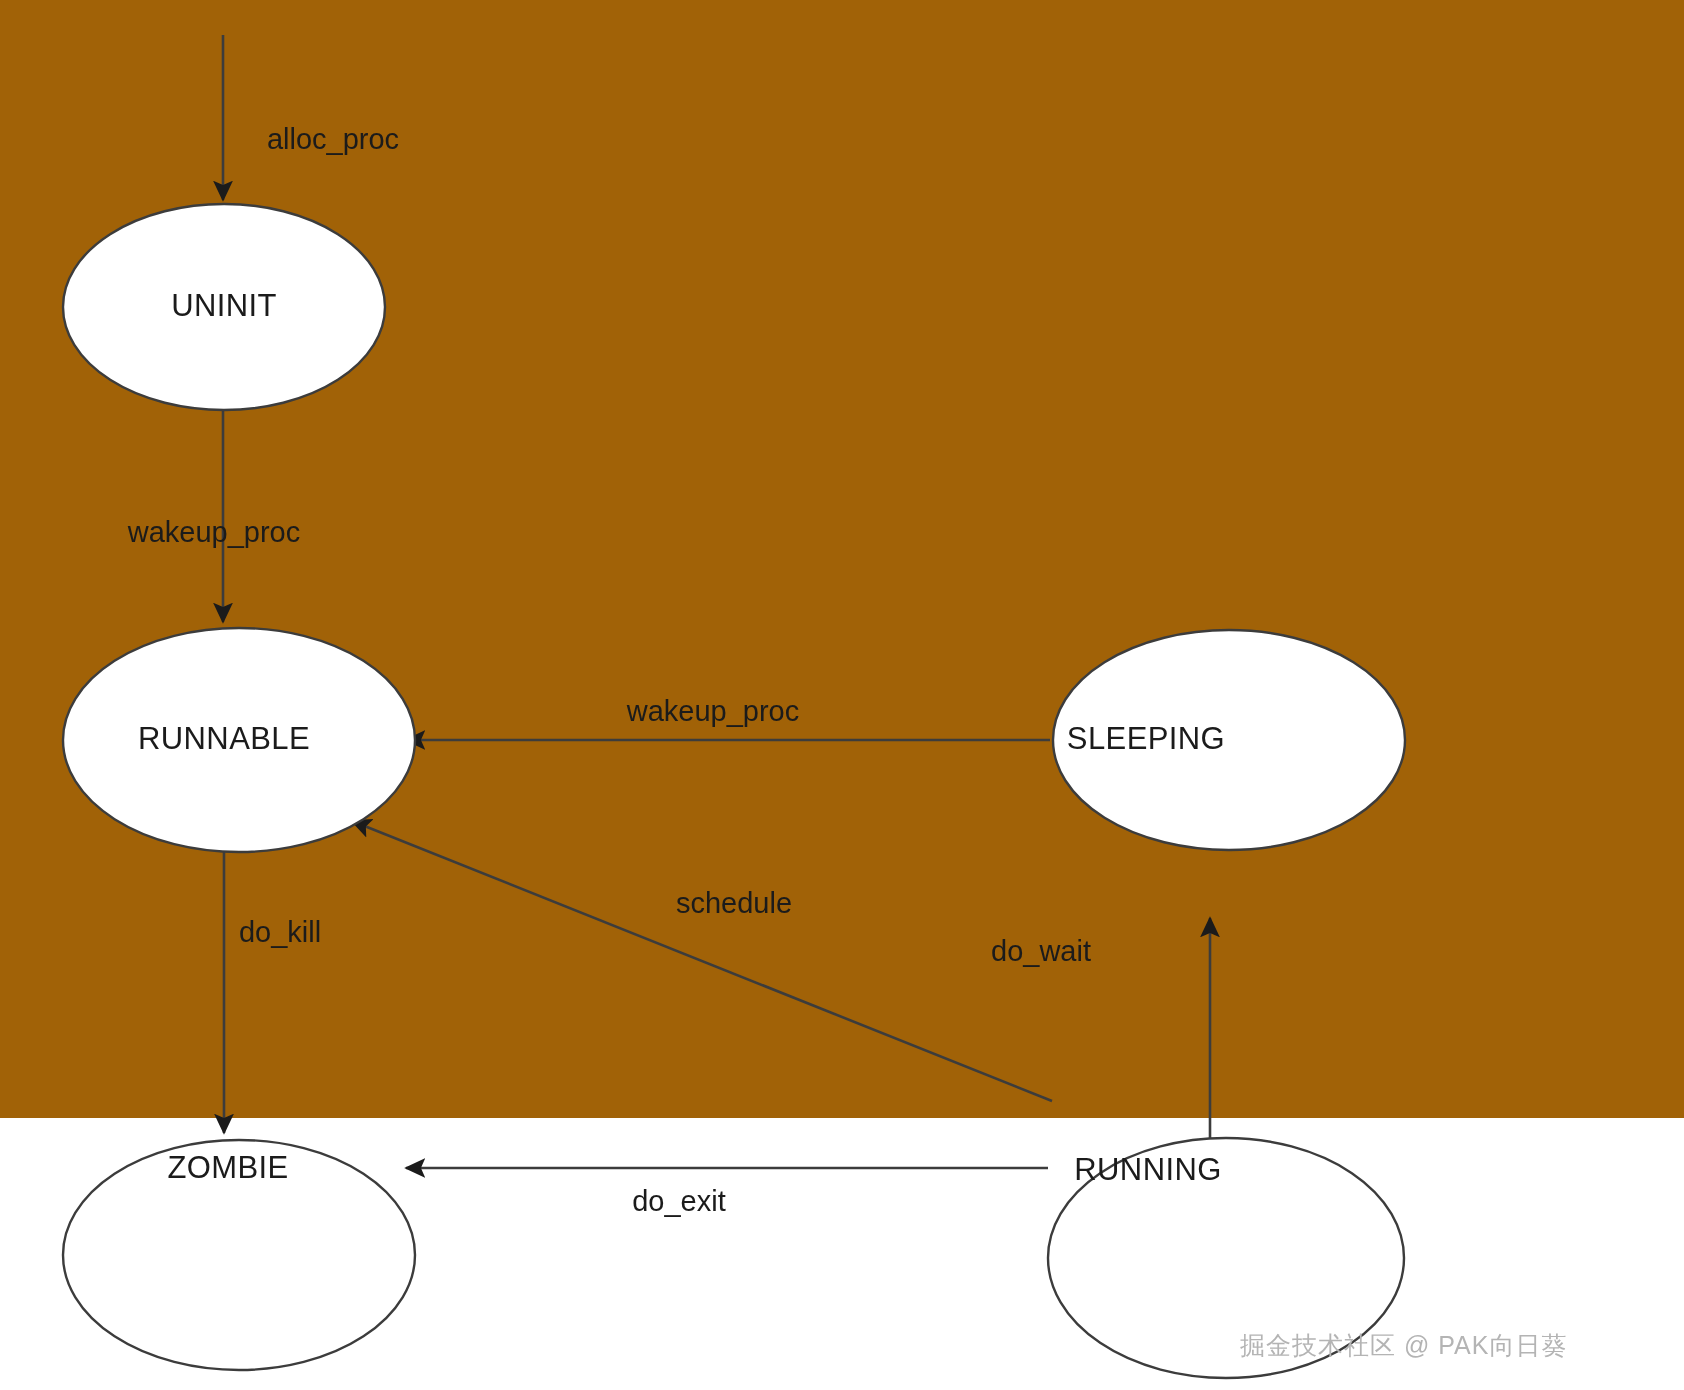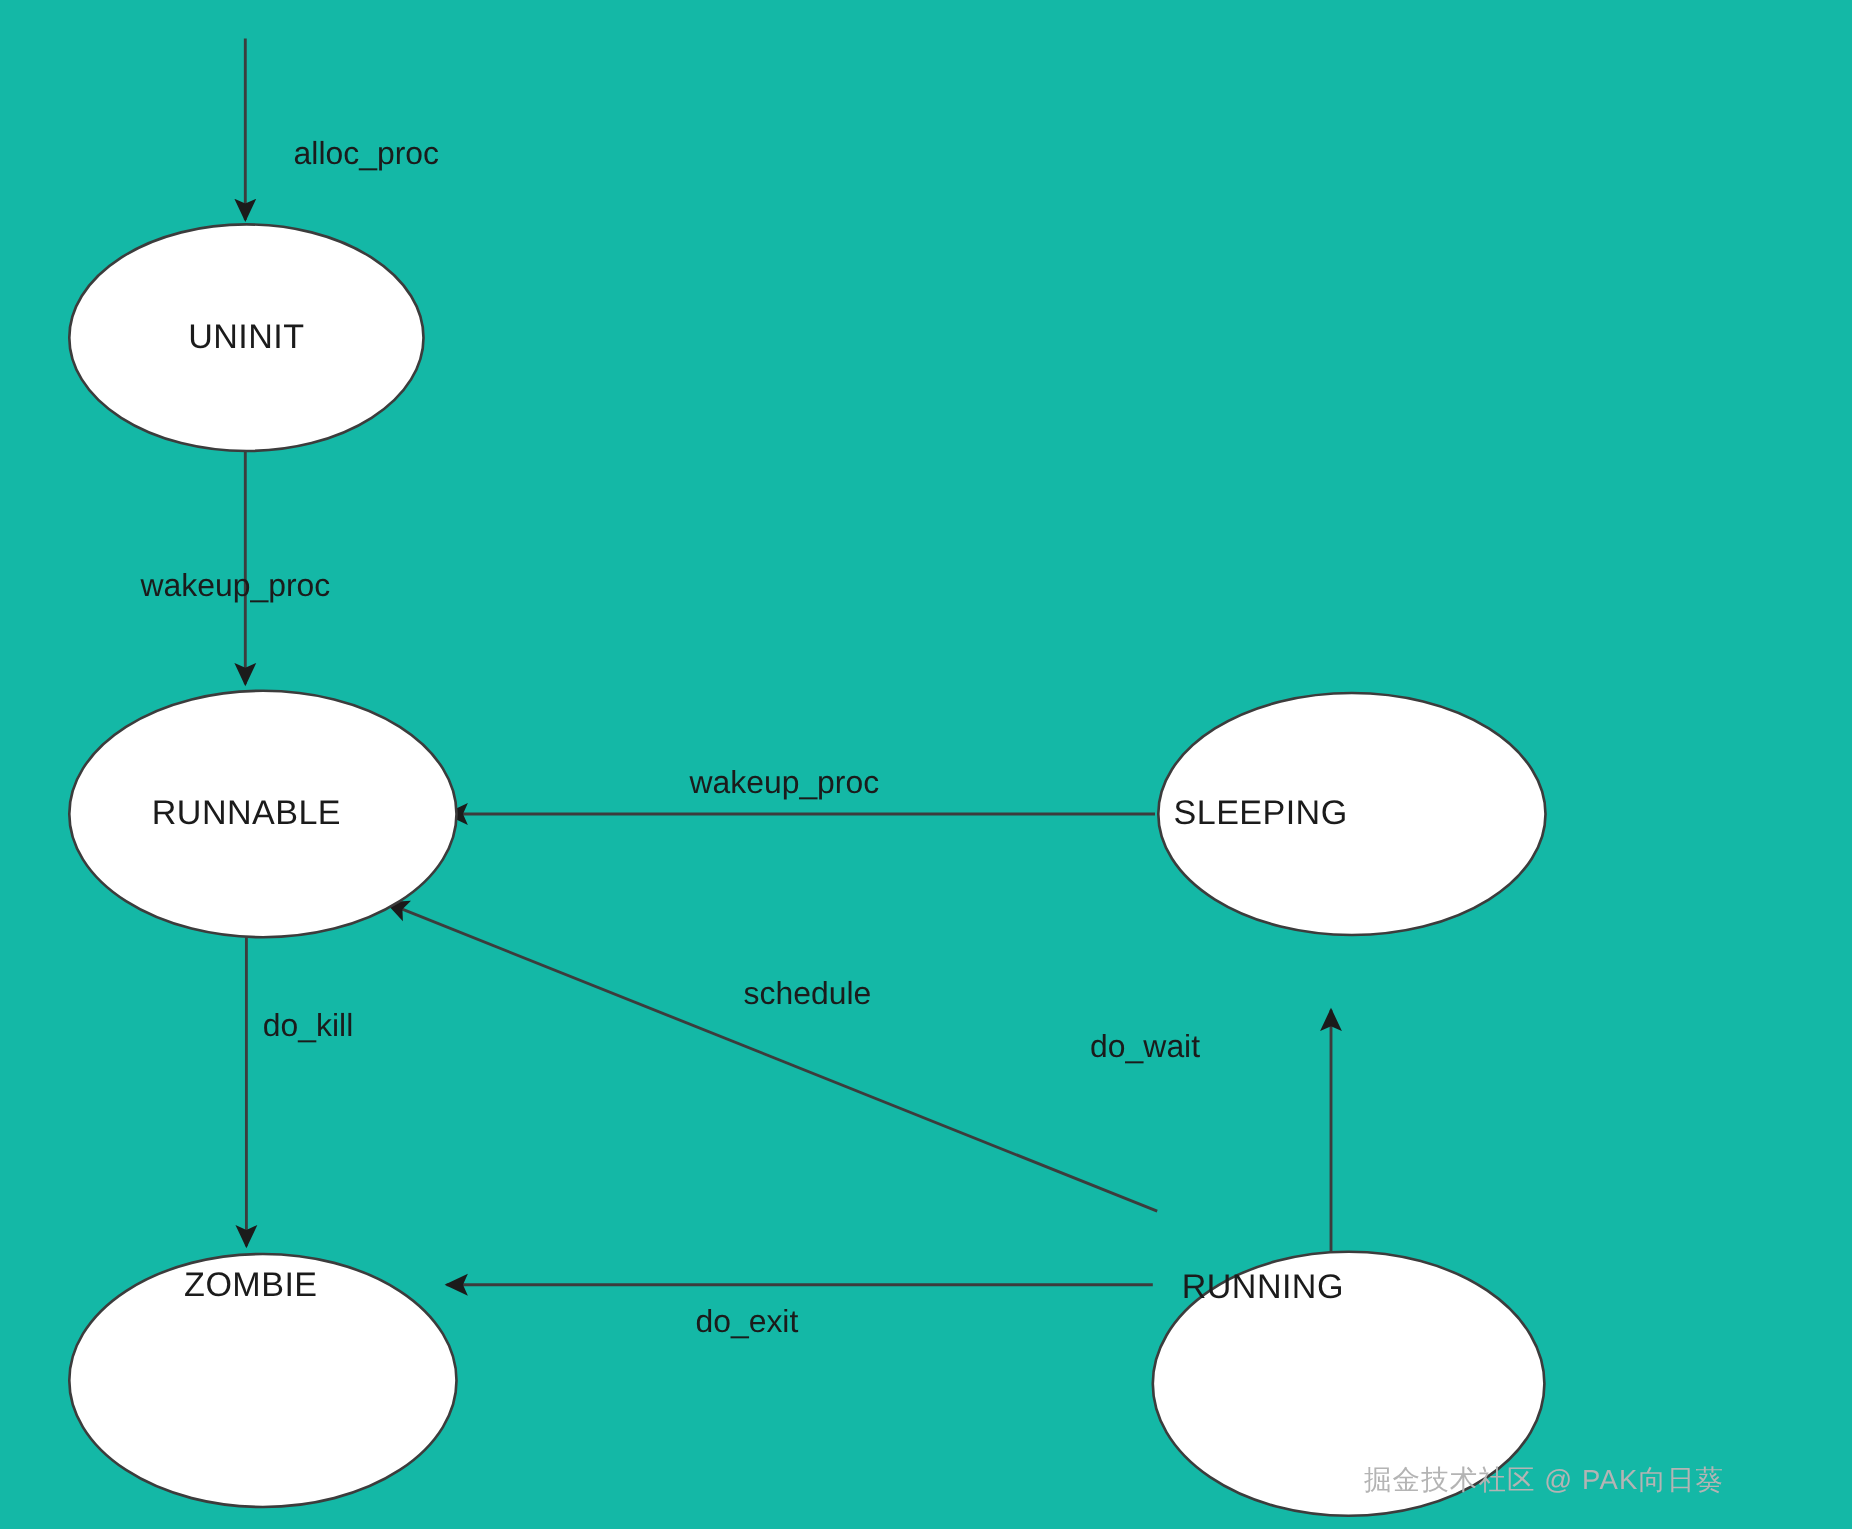--- a/index.html
+++ b/index.html
@@ -9,22 +9,22 @@
   }
   body {
     width: 1684px;
     height: 1390px;
     font-family: "Liberation Sans", sans-serif;
     overflow: hidden;
   }
   #diagram-root {
     position: relative;
     width: 1684px;
-    height: 1390px;
-    background: #14b8a6;
+    height: 1118px;
+    background: #a16207;
   }
   svg#state-machine {
     position: absolute;
     top: 0;
     left: 0;
     width: 1684px;
     height: 1390px;
   }
   .node-ellipse {
     fill: #ffffff;

